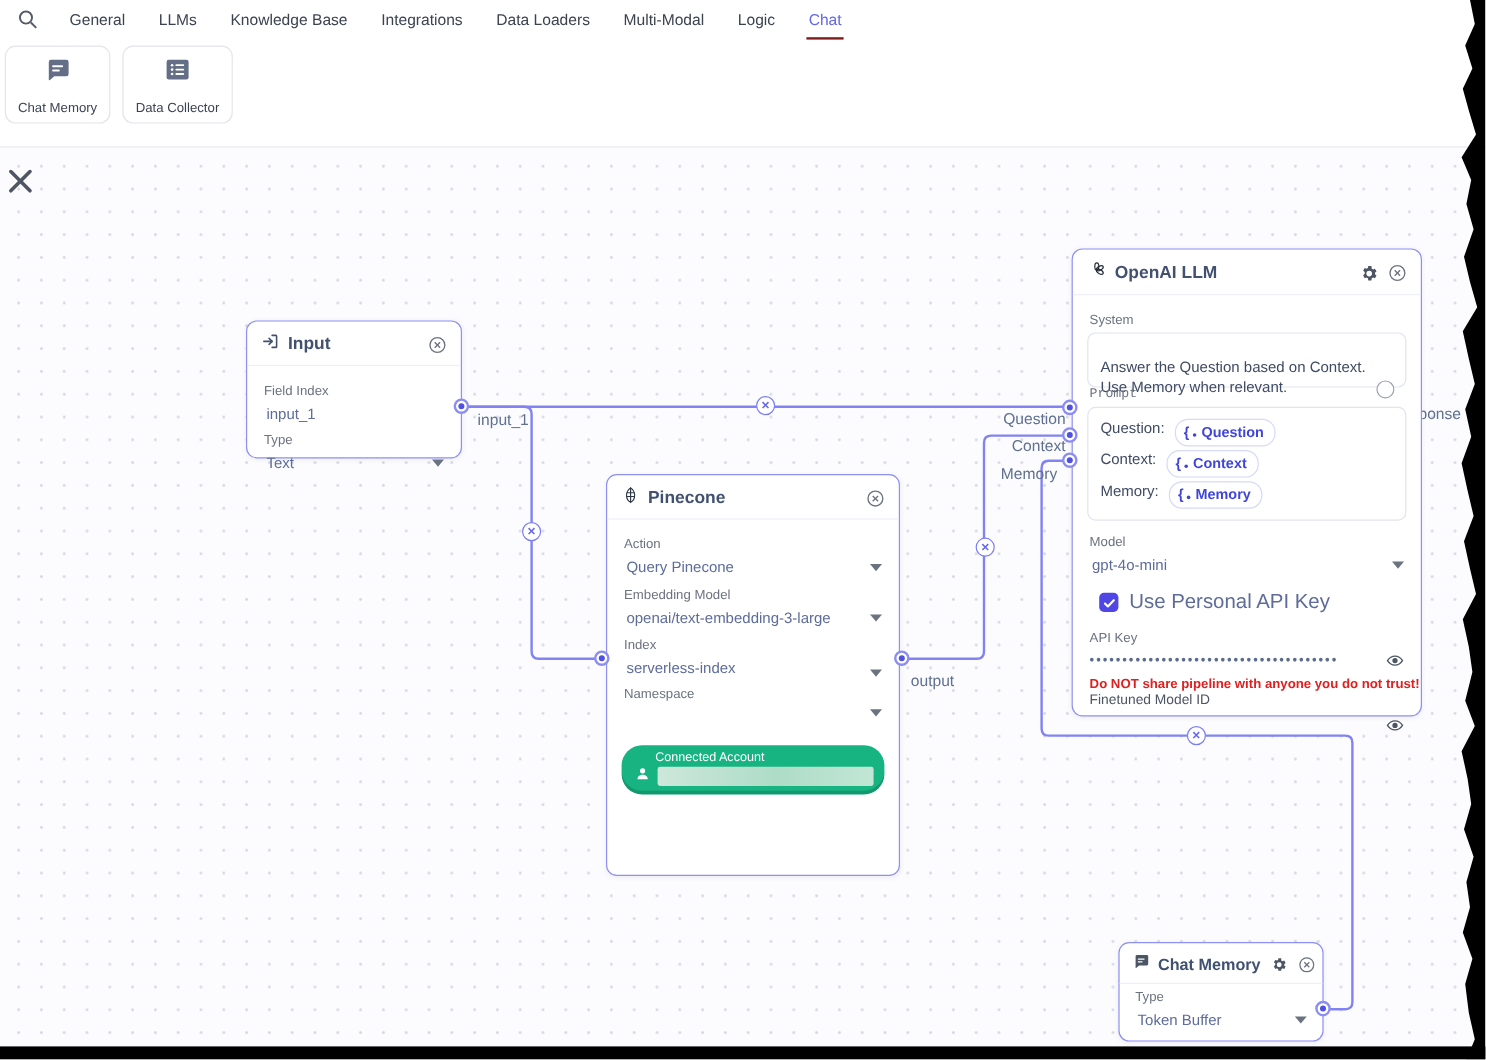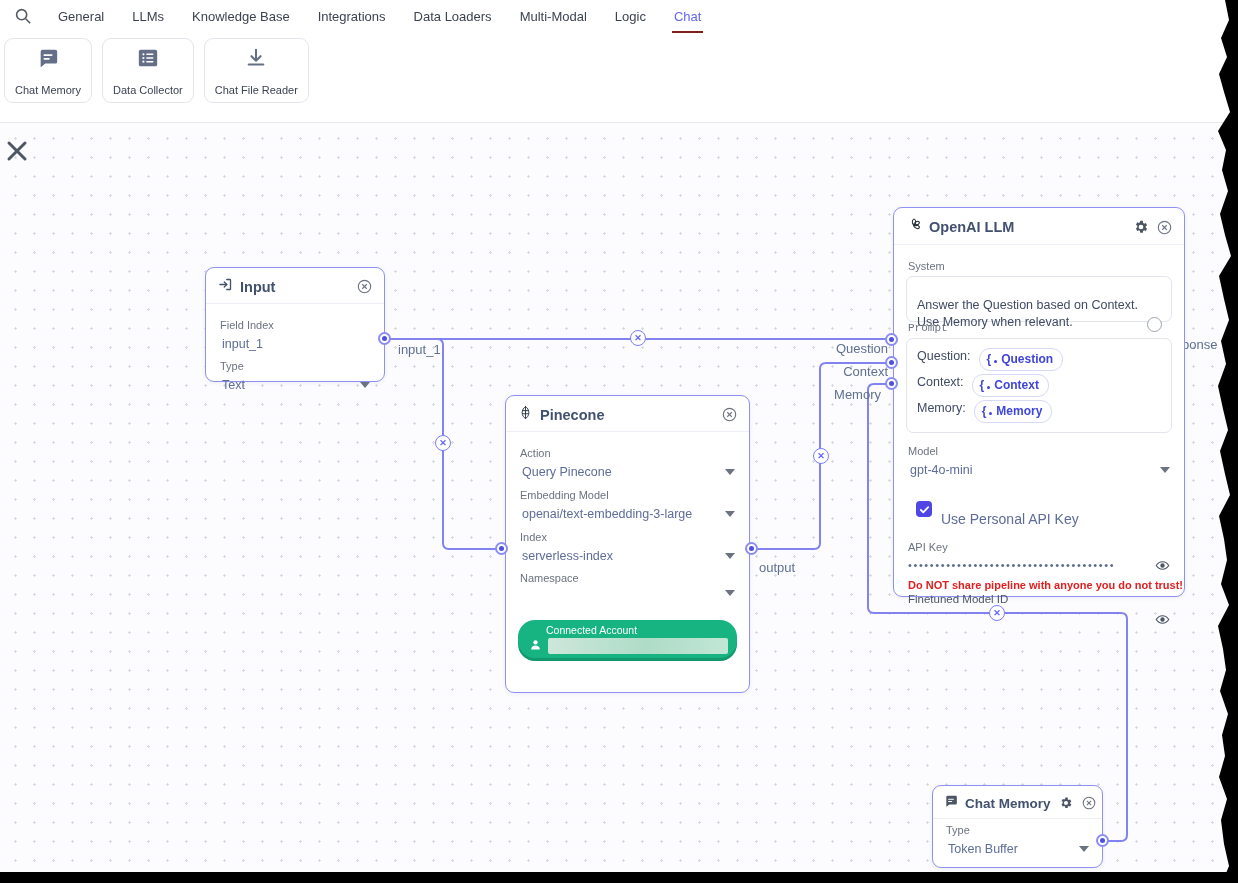--- a/index.html
+++ b/index.html
@@ -43,21 +43,21 @@
   
   .textbox { border:1px solid #e2e4ee; border-radius:7px; padding:20px 10px; font-size:12.5px; color:#3f4a63; line-height:17px; background:#fff; }
   .prompt-row { display:flex; gap:8px; margin:3px 0; height:23px; }
   .prompt-key { font-size:12.5px; color:#3f4a63; }
   .chip { display:inline-flex; align-items:center; gap:3px; border:1px solid #d6daf6; border-radius:11px; padding:1px 9px 2px 7px;
           font-size:12px; color:#3f45d9; font-weight:600; background:#fff; cursor:pointer; }
   .chip .brace { font-weight:700; font-size:12px; }
   .chip .vardot { width:3px; height:3px; border-radius:50%; background:#3f45d9; margin-top:5px; margin-right:1px; }
   .chk-row { display:flex; align-items:center; gap:9px; margin:12px 2px 4px 10px; cursor:pointer; }
   .checkbox { width:16px; height:16px; background:#4f46e5; border-radius:4px; display:flex; align-items:center; justify-content:center; }
-  .chk-label { font-size:14px; color:#5e6c99;margin-top:20px; }
+  .chk-label { font-size:17px; color:#5e6c99; }
   .apikey-row { display:flex; align-items:center; justify-content:space-between; margin:2px 2px 0 2px; }
   .dots { font-size:11px; letter-spacing:1.6px; color:#5b6b8c; white-space:nowrap; overflow:hidden; }
   .warning { font-size:11px; font-weight:700; color:#e02020; margin:6px 2px 2px 2px; white-space:nowrap; }
   .finetuned-label { font-size:11.5px; color:#4b5563; margin:2px 2px 0 2px; }
   .eye-right { display:flex; justify-content:flex-end; margin:6px 2px 0 2px; }
 
   
   .pill { margin:12px 12px 10px 12px; background:#17b381; border-radius:17px; padding:4px 9px 6px 11px;
           box-shadow:inset 0 -3px 0 rgba(6,90,62,.30); cursor:pointer; }
   .pill-label { font-size:10.5px; color:#fff; margin-left:17px; margin-bottom:1px; }
@@ -118,30 +118,20 @@
           <circle cx="7" cy="8" r="1.2" fill="#fff"></circle>
             <rect x="10" y="7.2" width="8" height="1.6" fill="#fff" rx=".8"></rect>
           <circle cx="7" cy="12" r="1.2" fill="#fff"></circle>
             <rect x="10" y="11.2" width="8" height="1.6" fill="#fff" rx=".8"></rect>
           <circle cx="7" cy="16" r="1.2" fill="#fff"></circle>
             <rect x="10" y="15.2" width="8" height="1.6" fill="#fff" rx=".8"></rect>
         </svg>
       </span>
       <span class="plabel">Data Collector</span>
     </div>
-    <div class="pcard">
-      <span class="picon">
-        <svg width="22" height="22" viewBox="0 0 24 24" fill="none" stroke="#646e87" stroke-width="2.2" stroke-linecap="round" stroke-linejoin="round">
-          <path d="M12 3v11"></path>
-            <path d="M7 10l5 5 5-5"></path>
-            <path d="M4 19h16"></path>
-        </svg>
-      </span>
-      <span class="plabel">Chat File Reader</span>
-    </div>
   </div>
 
   <div class="toolbar-divider"></div>
 
   <div class="canvas"></div>
 
   <div class="canvas-close">
     <svg width="26" height="26" viewBox="0 0 26 26" stroke="#4e5564" stroke-width="3" stroke-linecap="round">
       <line x1="5" y1="5" x2="21" y2="21"></line>
         <line x1="21" y1="5" x2="5" y2="21"></line>
@@ -194,21 +184,21 @@
         <span class="fvalue">input_1</span>
       </div>
       <div class="flabel">Type</div>
       <div class="fvalue-row">
         <span class="fvalue">Text</span>
         <span class="caret"></span>
       </div>
     </div>
   </div>
 
-  <div class="node" style="left:505px; top:395px; width:245px; height:298px;">
+  <div class="node" style="left:505px; top:395px; width:245px; height:335px;">
     <div class="node-header">
       <span>
         <svg width="15" height="15" viewBox="0 0 24 24" fill="none" stroke="#2b3442" stroke-width="1.5" stroke-linecap="round">
           <path d="M12 2.5c3.2 2.2 5.4 5.6 5.4 9.7 0 4.2-2.6 8.1-5.4 9.3-2.8-1.2-5.4-5.1-5.4-9.3 0-4.1 2.2-7.5 5.4-9.7z"></path>
           <path d="M7.5 9h9"></path>
             <path d="M7 14h10"></path>
             <path d="M12 2.5v19"></path>
         </svg>
       </span>
       <span class="node-title">Pinecone</span>
@@ -225,21 +215,21 @@
       <div class="fvalue-row" style="margin-bottom:8px;">
         <span class="fvalue">Query Pinecone</span>
         <span class="caret"></span>
       </div>
       <div class="flabel">Embedding Model</div>
       <div class="fvalue-row" style="margin-bottom:8px;">
         <span class="fvalue">openai/text-embedding-3-large</span>
         <span class="caret"></span>
       </div>
       <div class="flabel">Index</div>
-      <div class="fvalue-row" style="margin-bottom:0;">
+      <div class="fvalue-row" style="margin-bottom:0;align-items:flex-end;">
         <span class="fvalue">serverless-index</span>
         <span class="caret"></span>
       </div>
       <div class="flabel">Namespace</div>
       <div class="fvalue-row">
         <span class="fvalue"></span>
         <span class="caret"></span>
       </div>
     </div>
     <div class="pill">

